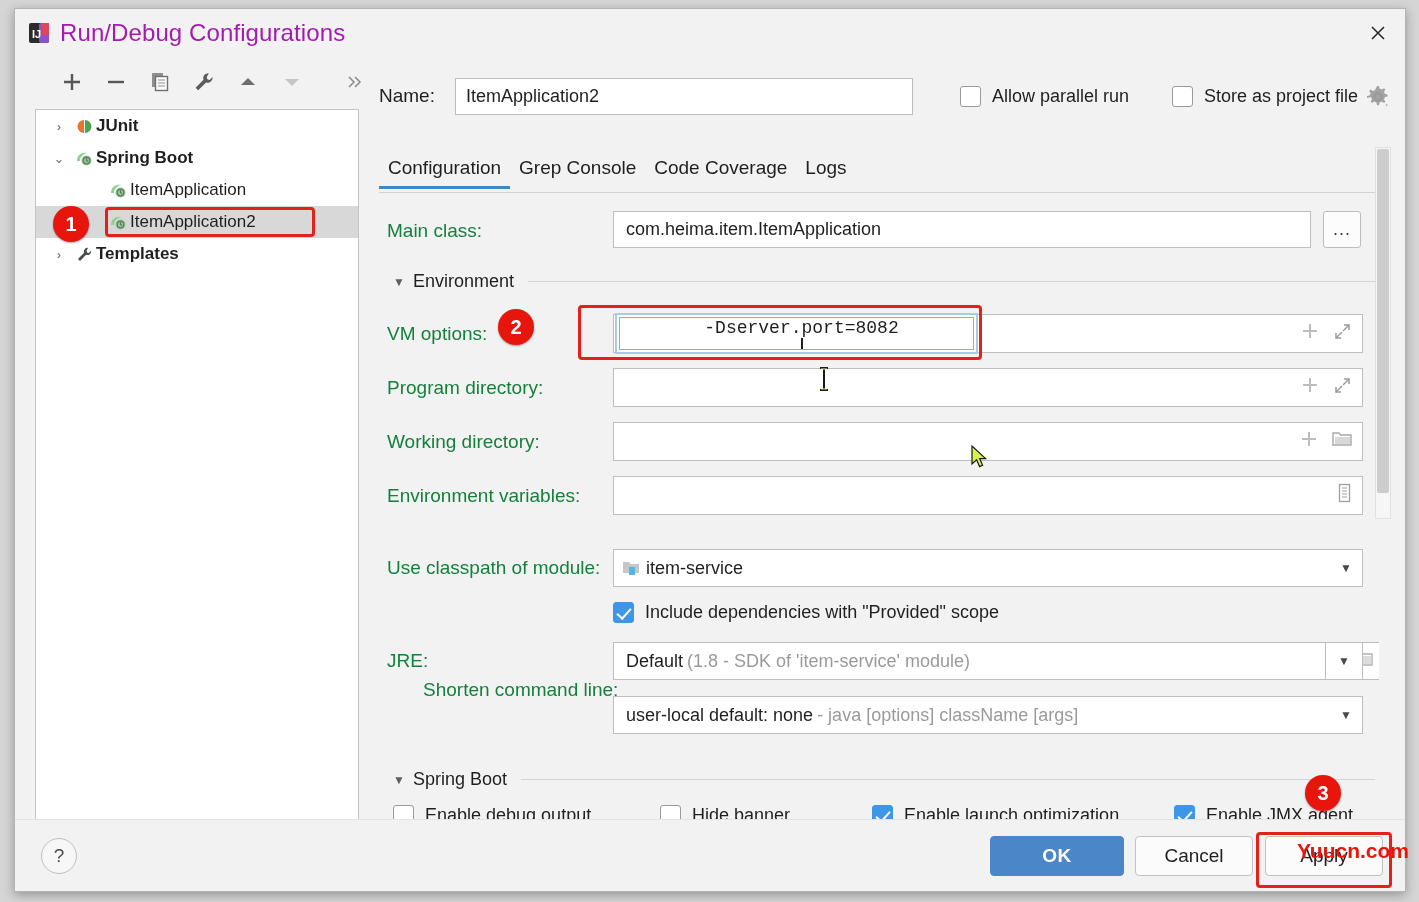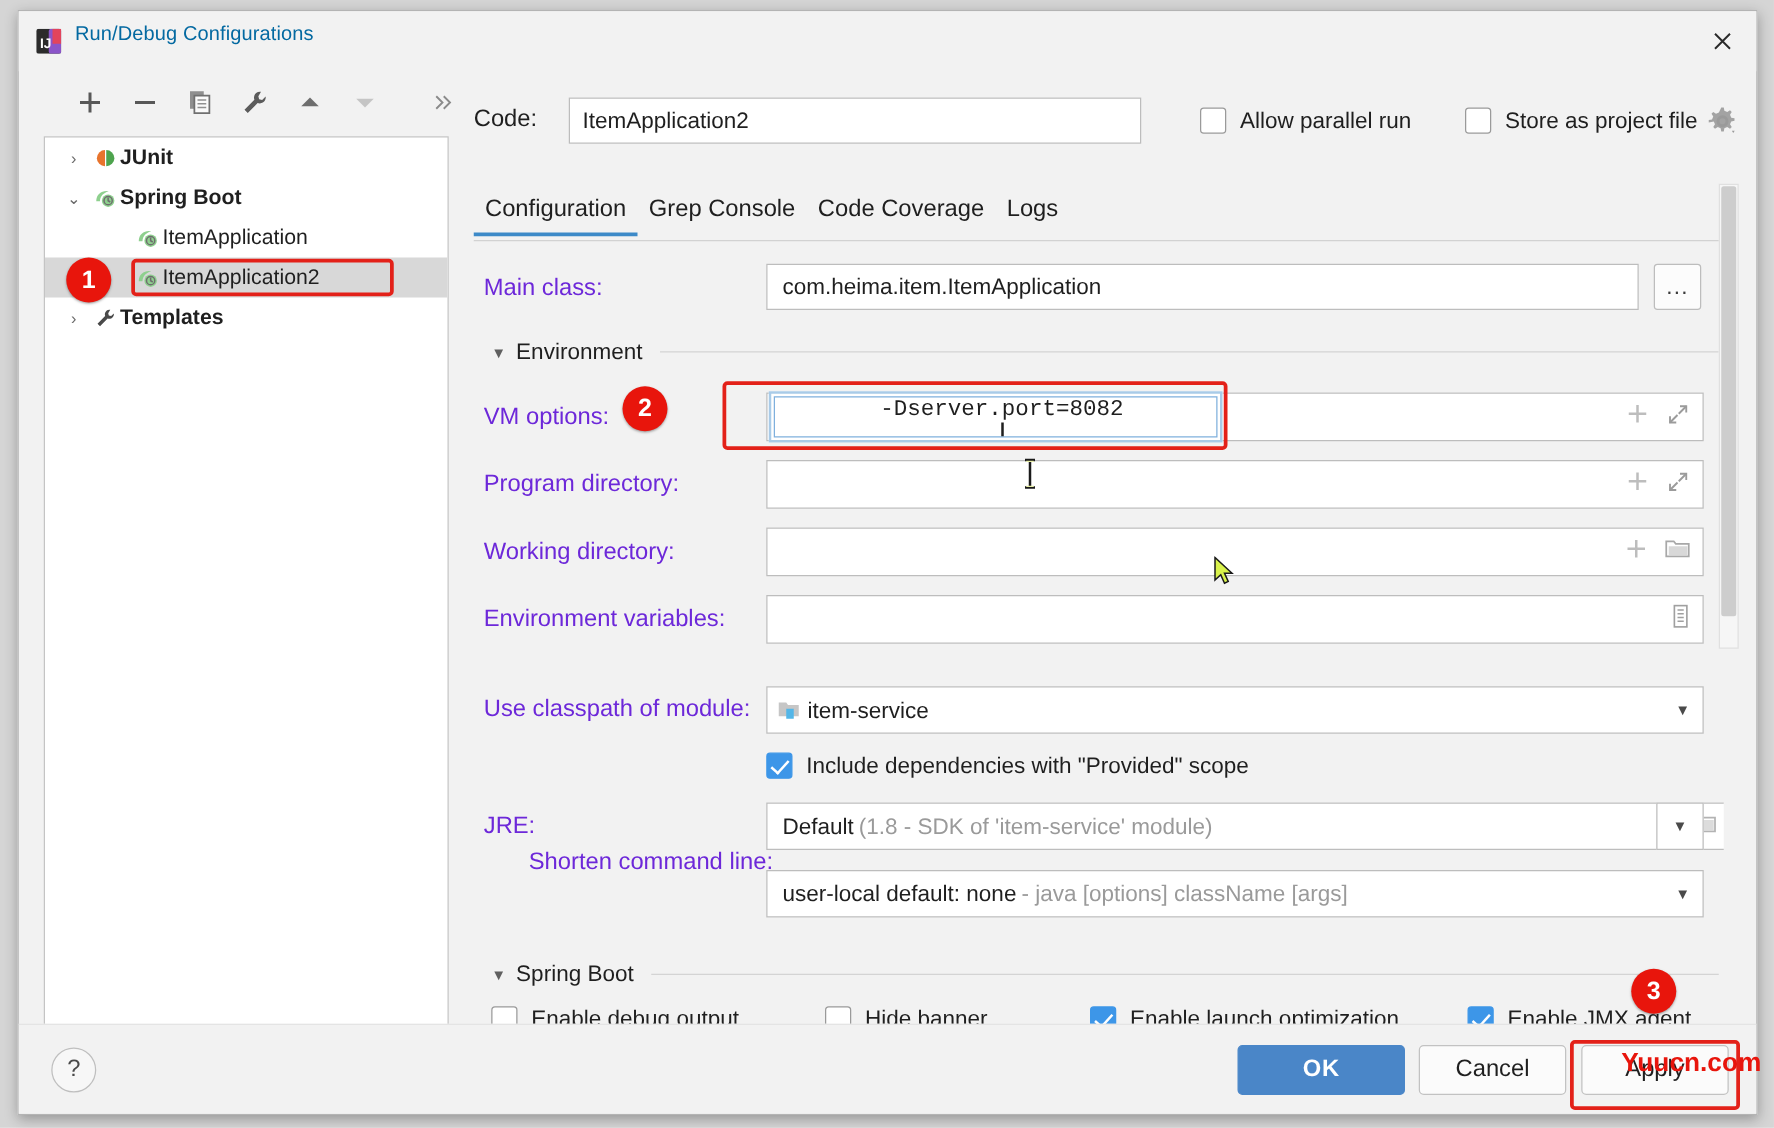--- a/index.html
+++ b/index.html
@@ -23,21 +23,21 @@
     position: absolute; left: 0; top: 0;
     width: 100%; height: 48px;
     background: #f2f2f2;
   }
   .title-icon {
     position: absolute; left: 14px; top: 14px;
     width: 20px; height: 20px;
   }
   .title-text {
     position: absolute; left: 45px; top: 10px;
-    font-size: 16px; color: #0369a1;
+    font-size: 24px; color: #a21caf;
     letter-spacing: .1px;
     text-align: center;
   }
   .close-btn {
     position: absolute; right: 12px; top: 10px;
     width: 30px; height: 28px;
     display: flex; align-items: center; justify-content: center;
     cursor: pointer;
   }
   .close-btn svg { display: block; }
@@ -162,21 +162,21 @@
   }
   
   .form {
     position: absolute;
     left: 364px; top: 196px;
     width: 1000px; height: 620px;
     overflow: hidden;
   }
   .row-label {
     position: absolute;
-    font-size: 19px; color: #6d28d9;
+    font-size: 19px; color: #15803d;
     white-space: nowrap;
   }
   .field {
     position: absolute;
     background: #ffffff;
     border: 1px solid #bdbdbd;
     display: flex; align-items: center;
     font-size: 18px; color: #1f1f1f;
     padding: 0 8px;
   }
@@ -431,21 +431,21 @@
       <span class="tree-label bold">Templates</span>
     </div>
 
     <div class="hl-box" style="left:69px; top:97px; width:210px; height:30px;"></div>
   </div>
 
   <div class="badge" style="left:38px; top:197px; width:36px; height:36px; font-size:20px;">
     <span>1</span>
   </div>
 
-  <span class="name-label">Code:</span>
+  <span class="name-label">Name:</span>
   <input class="name-input" type="text" value="ItemApplication2" style="">
 
   <div class="chk-wrap" style="left:945px; top:77px;">
     <span class="chk"></span>
     <span>Allow parallel run</span>
   </div>
 
   <div class="chk-wrap" style="left:1157px; top:77px;">
     <span class="chk"></span>
     <span>Store as project file</span>

